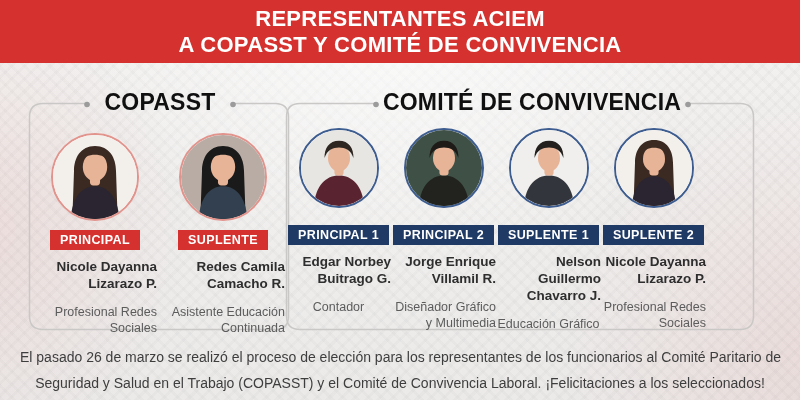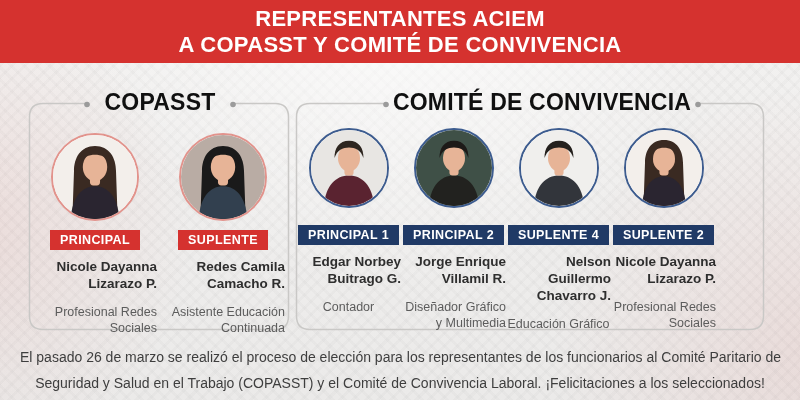--- a/index.html
+++ b/index.html
@@ -29,21 +29,21 @@
   }
   .banner .l{font-size:22px;font-weight:800;line-height:26px;letter-spacing:.3px;}
   
   .group{position:absolute;top:103px;height:227px;}
   .group svg.outline{position:absolute;left:0;top:0;overflow:visible;display:block;}
   .group-title{
     position:absolute;top:-14px;text-align:center;white-space:nowrap;
     font-size:23px;font-weight:800;color:var(--ink);letter-spacing:.2px;
   }
   #g1{left:29px;width:260px;}
-  #g2{left:296px;width:420px;}
+  #g2{left:286px;width:420px;}
   #g1 .group-title{left:58px;width:146px;}
   #g2 .group-title{left:90px;width:312px;}
   .cards{position:absolute;inset:0;display:flex;justify-content:space-evenly;align-items:flex-start;}
   #g1 .cards{padding-top:30px;}
   #g2 .cards{padding-top:25px;}
   .card{display:flex;flex-direction:column;align-items:center;text-align:right;}
   #g1 .card{width:124px;}
   #g2 .card{width:112px;}
   .photo{border-radius:50%;overflow:hidden;background:#fff;}
   .photo svg{display:block;width:100%;height:100%;}
@@ -158,21 +158,21 @@
       <div class="card">
         <div class="photo">
           <svg viewBox="0 0 100 100">
             <rect width="100" height="100" fill="#f0efed"></rect>
             <path d="M50 60 C33 60 19 73 17 100 L83 100 C81 73 67 60 50 60 Z" fill="#32353b"></path>
             <rect class="skin" x="44" y="47" width="12" height="13" rx="4"></rect>
             <ellipse class="skin" cx="50" cy="37" rx="14.5" ry="17.5"></ellipse>
             <path d="M50 14 C37 14 30.5 24 31 37 C34 26.5 42 23 50 23 C58 23 66 26.5 69 37 C69.5 24 63 14 50 14 Z" fill="#24201d"></path>
           </svg>
         </div>
-        <div class="badge">SUPLENTE 4</div>
+        <div class="badge">SUPLENTE 1</div>
         <div class="name">Nelson Guillermo Chavarro J.</div>
         <div class="role">Educación Gráfico</div>
       </div>
 
       <div class="card">
         <div class="photo">
           <svg viewBox="0 0 100 100">
             <rect width="100" height="100" fill="#f3efeb"></rect>
             <path d="M50 13 C33 13 25 27 25 43 L23 100 L77 100 L75 43 C75 27 67 13 50 13 Z" fill="#3a2a22"></path>
             <path d="M50 61 C35 61 23 73 21 100 L79 100 C77 73 65 61 50 61 Z" fill="#2a2530"></path>

